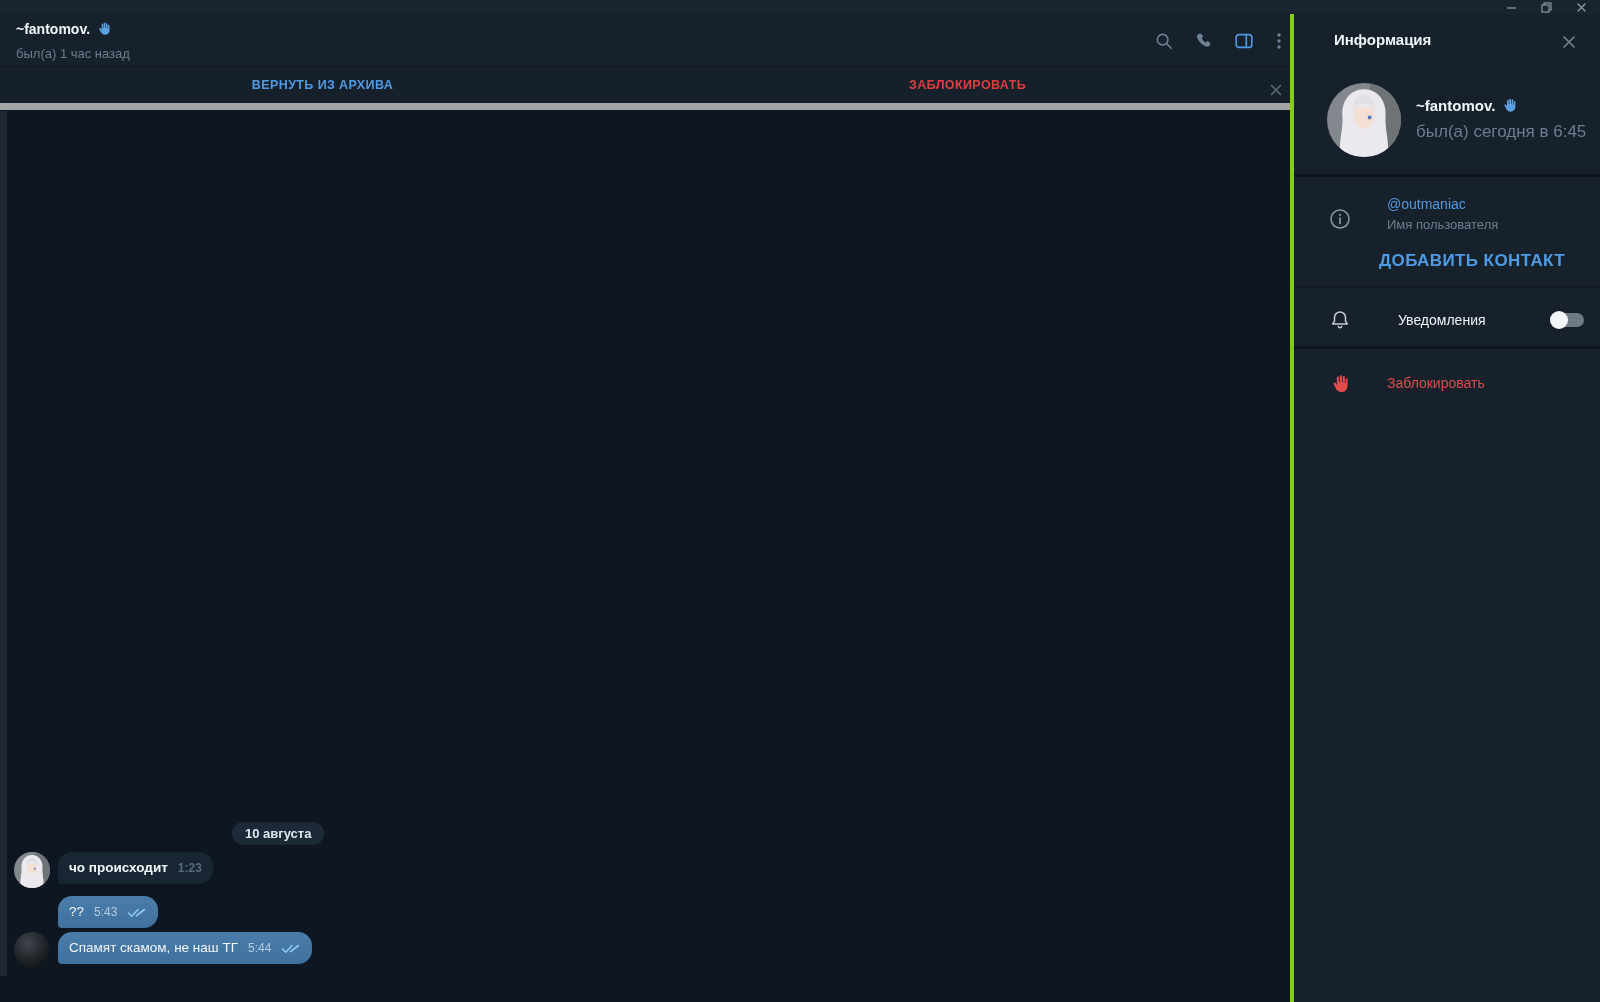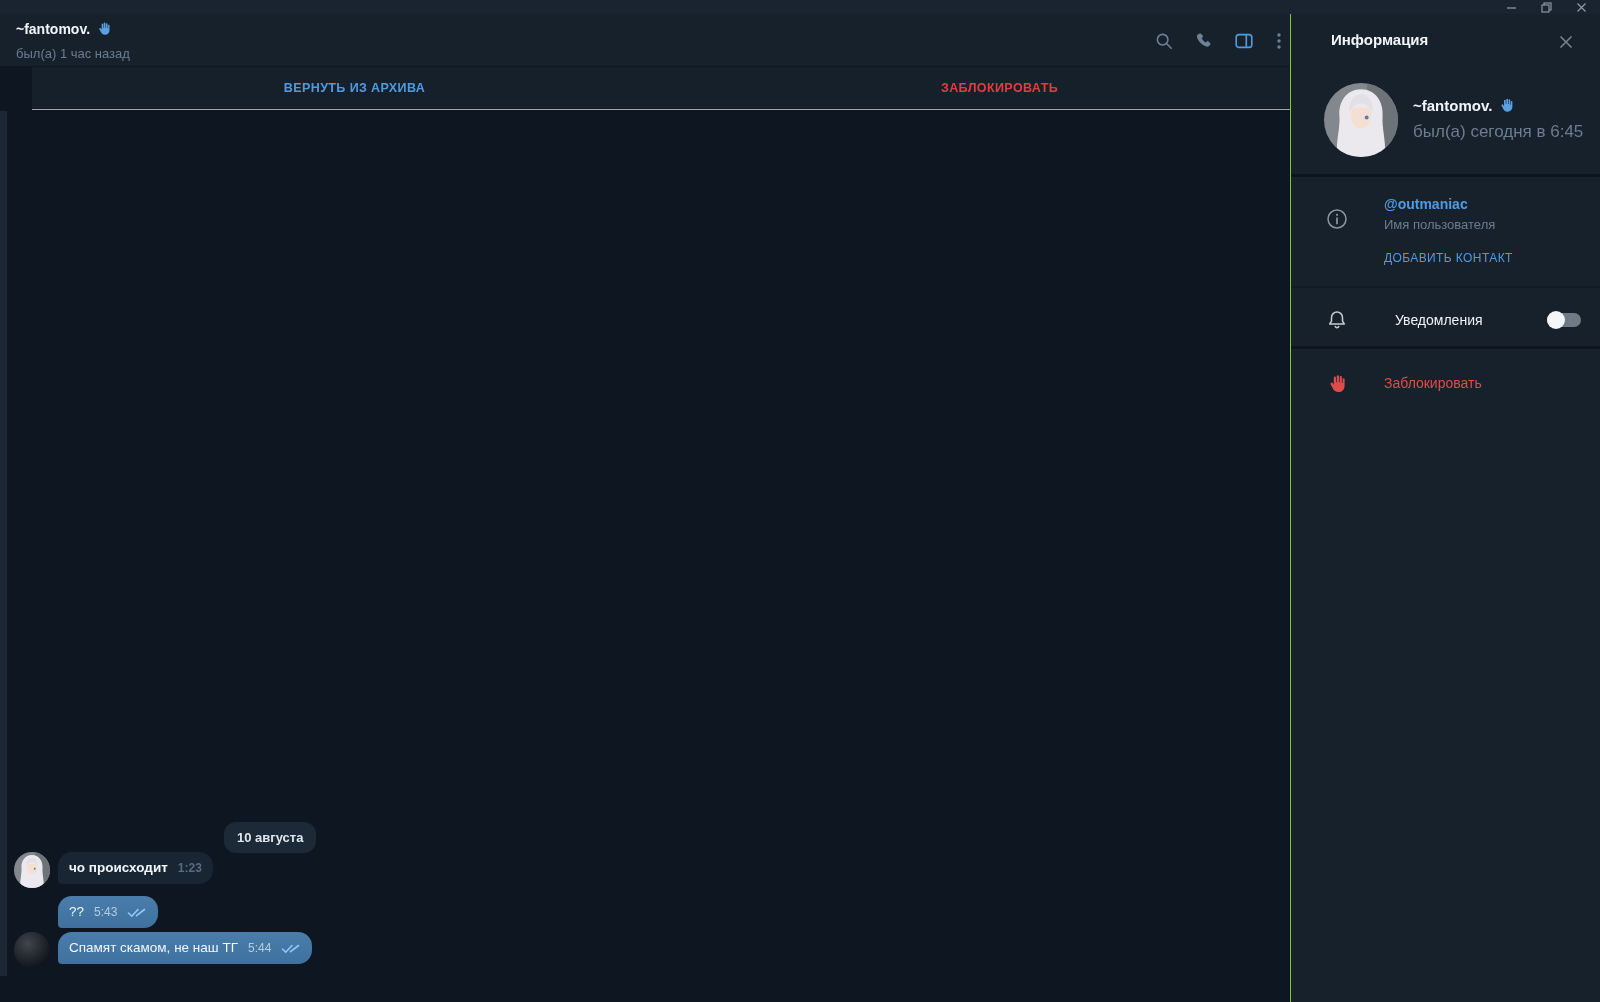--- a/index.html
+++ b/index.html
@@ -11,31 +11,31 @@
   .wbtn { position:absolute; top:0; width:30px; height:14px; display:flex; align-items:center; justify-content:center; cursor:pointer; }
 
   
   #chat-col { position:absolute; left:0; top:14px; width:1290px; height:988px; }
   #chat-header { position:absolute; left:0; top:0; width:100%; height:52px; background:#17212b; }
   #chat-title { position:absolute; left:16px; top:7px; font-size:14px; font-weight:700; color:#f2f6fa; display:flex; align-items:center; gap:6px; }
   #chat-status { position:absolute; left:16px; top:32px; font-size:13px; color:#6b7d90; }
   .hicon { position:absolute; top:14px; width:26px; height:26px; display:flex; align-items:center; justify-content:center; cursor:pointer; }
 
   #banner { position:absolute; left:0; top:52px; width:100%; height:44px; background:#16202b;
-    border-top:1px solid rgba(0,0,0,.25); border-bottom:1px solid #a3a3a3; display:flex;margin-left:32px; }
+    border-top:1px solid rgba(0,0,0,.25); border-bottom:7px solid #a3a3a3; display:flex; }
   .banner-half { flex:1; display:flex; align-items:center; justify-content:center;
     font-size:12.5px; font-weight:700; letter-spacing:.4px; cursor:pointer; }
   #banner-unarchive { color:#4e9be4; }
   #banner-block { color:#e03e3e; }
   #banner-close { position:absolute; right:6px; top:15px; width:16px; height:16px; cursor:pointer; }
 
   #chat-area { position:absolute; left:0; top:97px; width:100%; height:865px; background:#0e1621; overflow:hidden; }
   #left-strip { position:absolute; left:0; top:0; width:7px; height:100%; background:#1d2733; }
 
-  #date-chip { position:absolute; left:224px; top:711px; height:31px; padding:0 13px;
+  #date-chip { position:absolute; left:232px; top:711px; height:23px; padding:0 13px;
     background:#1c2937; border-radius:12px; display:flex; align-items:center;
     font-size:13px; font-weight:700; color:#dfe7ee; cursor:pointer; }
 
   .avatar { position:absolute; width:36px; height:36px; border-radius:50%; overflow:hidden; cursor:pointer; }
   .avatar svg { display:block; width:100%; height:100%; }
   .avatar-own { background:radial-gradient(circle at 38% 32%, #3f464c 0%, #23282d 45%, #0f1317 80%); }
 
   .bubble { position:absolute; display:flex; align-items:baseline; gap:10px; padding:8px 11px 9px 11px;
     border-radius:14px 14px 14px 4px; font-size:13.5px; color:#f3f7fa; cursor:pointer; white-space:nowrap; }
   .bubble-in { background:#182533;font-weight:bold; }
@@ -43,36 +43,36 @@
   .msg-time { font-size:12px; }
   .bubble-in .msg-time { color:#5a6b7c; }
   .bubble-out .msg-time { color:#b4cde2; }
   .checks { align-self:flex-end; margin-bottom:1px; }
 
   #composer { position:absolute; left:0; top:962px; width:100%; height:26px; background:#17212b; }
   #composer-input { position:absolute; left:56px; top:9px; font-size:14px; color:#5d6b79; cursor:text; }
   .cicon { position:absolute; top:7px; width:24px; height:24px; cursor:pointer; }
 
   
-  #panel { position:absolute; left:1290px; top:14px; width:310px; height:988px; background:#17212b; border-left:1px solid #84cc16; }
+  #panel { position:absolute; left:1290px; top:14px; width:310px; height:988px; background:#17212b; border-left:4px solid #84cc16; }
   #panel-title { position:absolute; left:40px; top:17px; font-size:15px; font-weight:700; color:#f2f6fa; }
   #panel-close { position:absolute; left:266px; top:19px; width:18px; height:18px; cursor:pointer; }
 
   #panel-avatar { position:absolute; left:33px; top:69px; width:74px; height:74px; border-radius:50%; overflow:hidden; cursor:pointer; }
   #panel-avatar svg { display:block; width:100%; height:100%; }
   #panel-name { position:absolute; left:122px; top:83px; font-size:15px; font-weight:700; color:#f2f6fa; display:flex; align-items:center; gap:6px; }
   #panel-status { position:absolute; left:122px; top:108px; font-size:17px; color:#6b7d90; }
 
   .pdivider { position:absolute; left:0; width:100%; height:3px; background:#0c151f; }
   .pdivider-soft { position:absolute; left:0; width:100%; height:2px; background:#121b25; }
 
   .prow-icon { position:absolute; left:33px; width:26px; height:26px; display:flex; align-items:center; justify-content:center; }
-  #username-value { position:absolute; left:93px; top:182px; font-size:14px; color:#4e9be4; cursor:pointer;font-weight:bold; }
+  #username-value { position:absolute; left:93px; top:182px; font-size:14px; color:#4e9be4; cursor:pointer; }
   #username-label { position:absolute; left:93px; top:203px; font-size:13px; color:#6b7d90; }
-  #add-contact { position:absolute; left:93px; top:237px; font-size:12px; font-weight:400; letter-spacing:.4px; color:#4e9be4; cursor:pointer; }
+  #add-contact { position:absolute; left:85px; top:237px; font-size:17px; font-weight:700; letter-spacing:.4px; color:#4e9be4; cursor:pointer; }
 
   #notif-label { position:absolute; left:104px; top:298px; font-size:14px; color:#eef3f7; }
   #notif-toggle { position:absolute; left:256px; top:296px; width:34px; height:19px; cursor:pointer; }
   #notif-track { position:absolute; left:0; top:2.5px; width:34px; height:14px; border-radius:7px; background:#6e7a85; }
   #notif-knob { position:absolute; left:0; top:0.5px; width:18px; height:18px; border-radius:50%; background:#f4f6f8; }
 
   #block-label { position:absolute; left:93px; top:361px; font-size:14px; color:#df4b4b; cursor:pointer; }
 </style>
 </head>
 <body>

